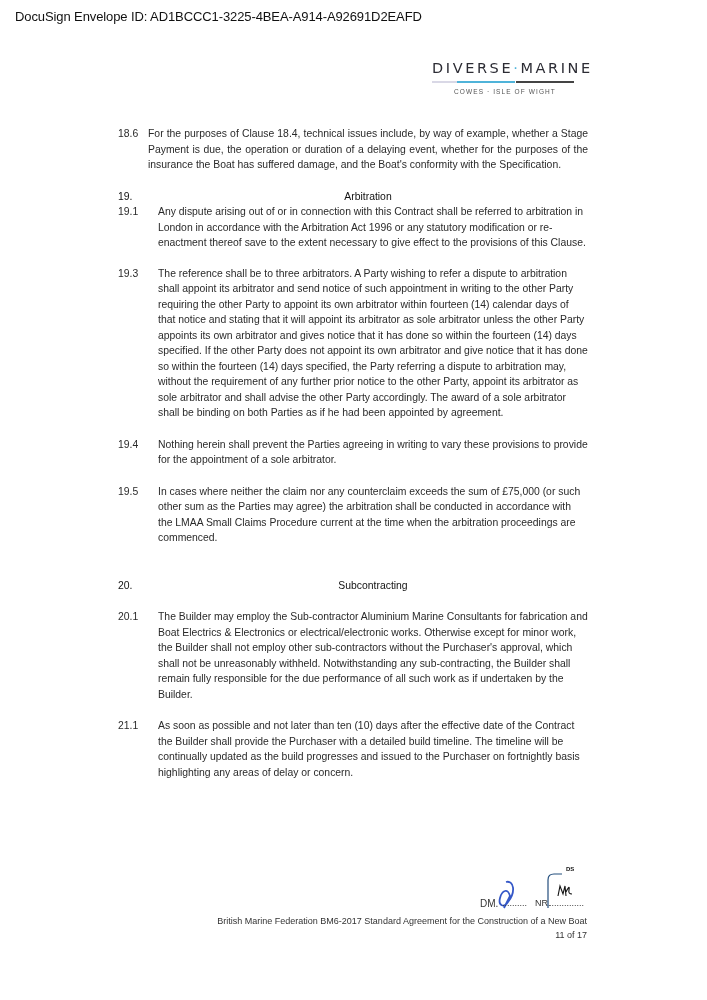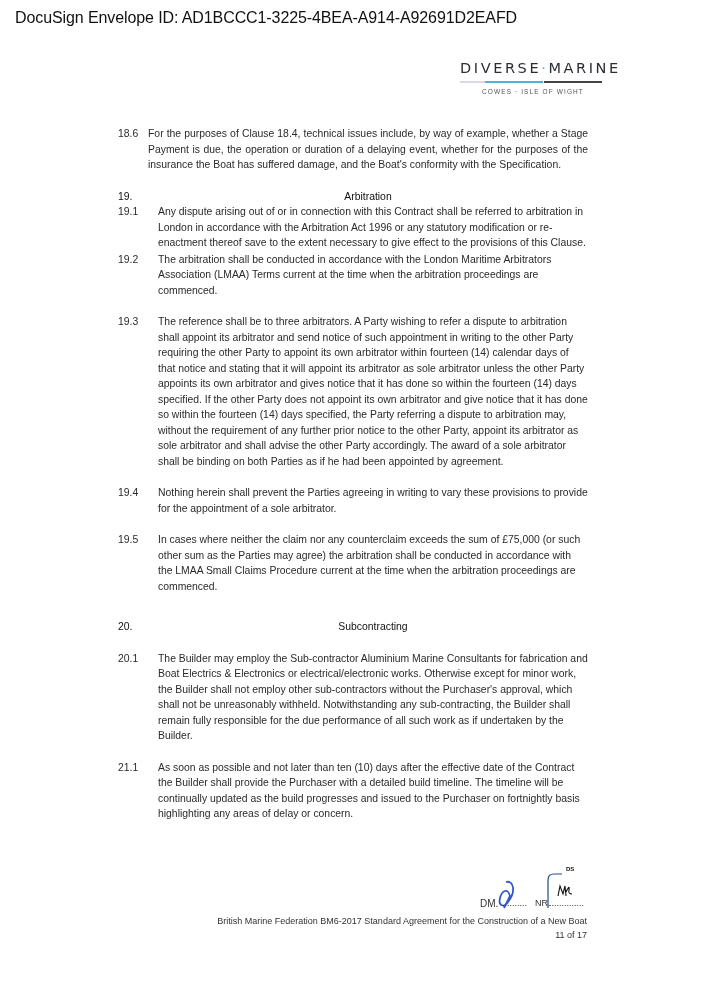--- a/index.html
+++ b/index.html
@@ -1,19 +1,19 @@
 <!DOCTYPE html>
 <html><head>
 <meta charset="utf-8">
 <style>
   html, body { margin: 0; padding: 0; background: #ffffff; }
   body { width: 707px; height: 1000px; position: relative; overflow: hidden;
          font-family: "Liberation Sans", sans-serif; color: #2a2a2a; }
-  .envelope { position: absolute; left: 15px; top: 9px; font-size: 16px; color: #111; letter-spacing: -0.1px; }
-  .logo { position: absolute; left: 460px; top: 60px; width: 146px; text-align: center; }
+  .envelope { position: absolute; left: 15px; top: 9px; font-size: 13px; color: #111; letter-spacing: -0.1px; }
+  .logo { position: absolute; left: 432px; top: 60px; width: 146px; text-align: center; }
   .logo-name { font-size: 14.5px; letter-spacing: 2.6px; color: #2c2c34; font-family: "DejaVu Sans", sans-serif; white-space: nowrap; }
   .logo-dot { color: #4fb3d9; }
   .logo-bar { display: flex; height: 2px; margin-top: 5px; }
   .logo-bar span { display: block; height: 2px; }
   .logo-sub { font-size: 6.5px; letter-spacing: 1.1px; color: #555; margin-top: 5px; }
   .doc { position: absolute; left: 118px; top: 126px; width: 470px; font-size: 10.4px; line-height: 15.5px; }
   .clause { position: relative; }
   .num { position: absolute; left: 0; top: 0; }
   .txt { margin-left: 40px; }
   .txt.justify { text-align: justify; }
@@ -42,37 +42,33 @@
 
 <div class="doc">
   <div class="clause" style="margin-bottom:16px">
     <span class="num">18.6</span>
     <div class="txt justify" style="margin-left:30px">For the purposes of Clause 18.4, technical issues include, by way of example, whether a Stage Payment is due, the operation or duration of a delaying event, whether for the purposes of the insurance the Boat has suffered damage, and the Boat's conformity with the Specification.</div>
   </div>
   <div class="clause heading" style="margin-bottom:0">
     <span class="num">19.</span>
     <div class="txt" style="margin-left:30px">Arbitration</div>
   </div>
-  <div class="clause" style="margin-bottom:1px">
+  <div class="clause" style="margin-bottom:15px">
     <span class="num">19.1</span>
     <div class="txt">Any dispute arising out of or in connection with this Contract shall be referred to arbitration in London in accordance with the Arbitration Act 1996 or any statutory modification or re-enactment thereof save to the extent necessary to give effect to the provisions of this Clause.</div>
-  </div>
-  <div class="clause" style="margin-bottom:16px">
-    <span class="num">19.2</span>
-    <div class="txt">The arbitration shall be conducted in accordance with the London Maritime Arbitrators Association (LMAA) Terms current at the time when the arbitration proceedings are commenced.</div>
   </div>
   <div class="clause" style="margin-bottom:16px">
     <span class="num">19.3</span>
     <div class="txt">The reference shall be to three arbitrators. A Party wishing to refer a dispute to arbitration shall appoint its arbitrator and send notice of such appointment in writing to the other Party requiring the other Party to appoint its own arbitrator within fourteen (14) calendar days of that notice and stating that it will appoint its arbitrator as sole arbitrator unless the other Party appoints its own arbitrator and gives notice that it has done so within the fourteen (14) days specified. If the other Party does not appoint its own arbitrator and give notice that it has done so within the fourteen (14) days specified, the Party referring a dispute to arbitration may, without the requirement of any further prior notice to the other Party, appoint its arbitrator as sole arbitrator and shall advise the other Party accordingly. The award of a sole arbitrator shall be binding on both Parties as if he had been appointed by agreement.</div>
   </div>
   <div class="clause" style="margin-bottom:16px">
     <span class="num">19.4</span>
     <div class="txt">Nothing herein shall prevent the Parties agreeing in writing to vary these provisions to provide for the appointment of a sole arbitrator.</div>
   </div>
-  <div class="clause" style="margin-bottom:25px">
+  <div class="clause" style="margin-bottom:32px">
     <span class="num">19.5</span>
     <div class="txt">In cases where neither the claim nor any counterclaim exceeds the sum of £75,000 (or such other sum as the Parties may agree) the arbitration shall be conducted in accordance with the LMAA Small Claims Procedure current at the time when the arbitration proceedings are commenced.</div>
   </div>
   <div class="clause heading" style="margin-bottom:16px">
     <span class="num">20.</span>
     <div class="txt">Subcontracting</div>
   </div>
   <div class="clause" style="margin-bottom:16px">
     <span class="num">20.1</span>
     <div class="txt">The Builder may employ the Sub-contractor Aluminium Marine Consultants for fabrication and Boat Electrics &amp; Electronics or electrical/electronic works. Otherwise except for minor work, the Builder shall not employ other sub-contractors without the Purchaser's approval, which shall not be unreasonably withheld.  Notwithstanding any sub-contracting, the Builder shall remain fully responsible for the due performance of all such work as if undertaken by the Builder.</div>

